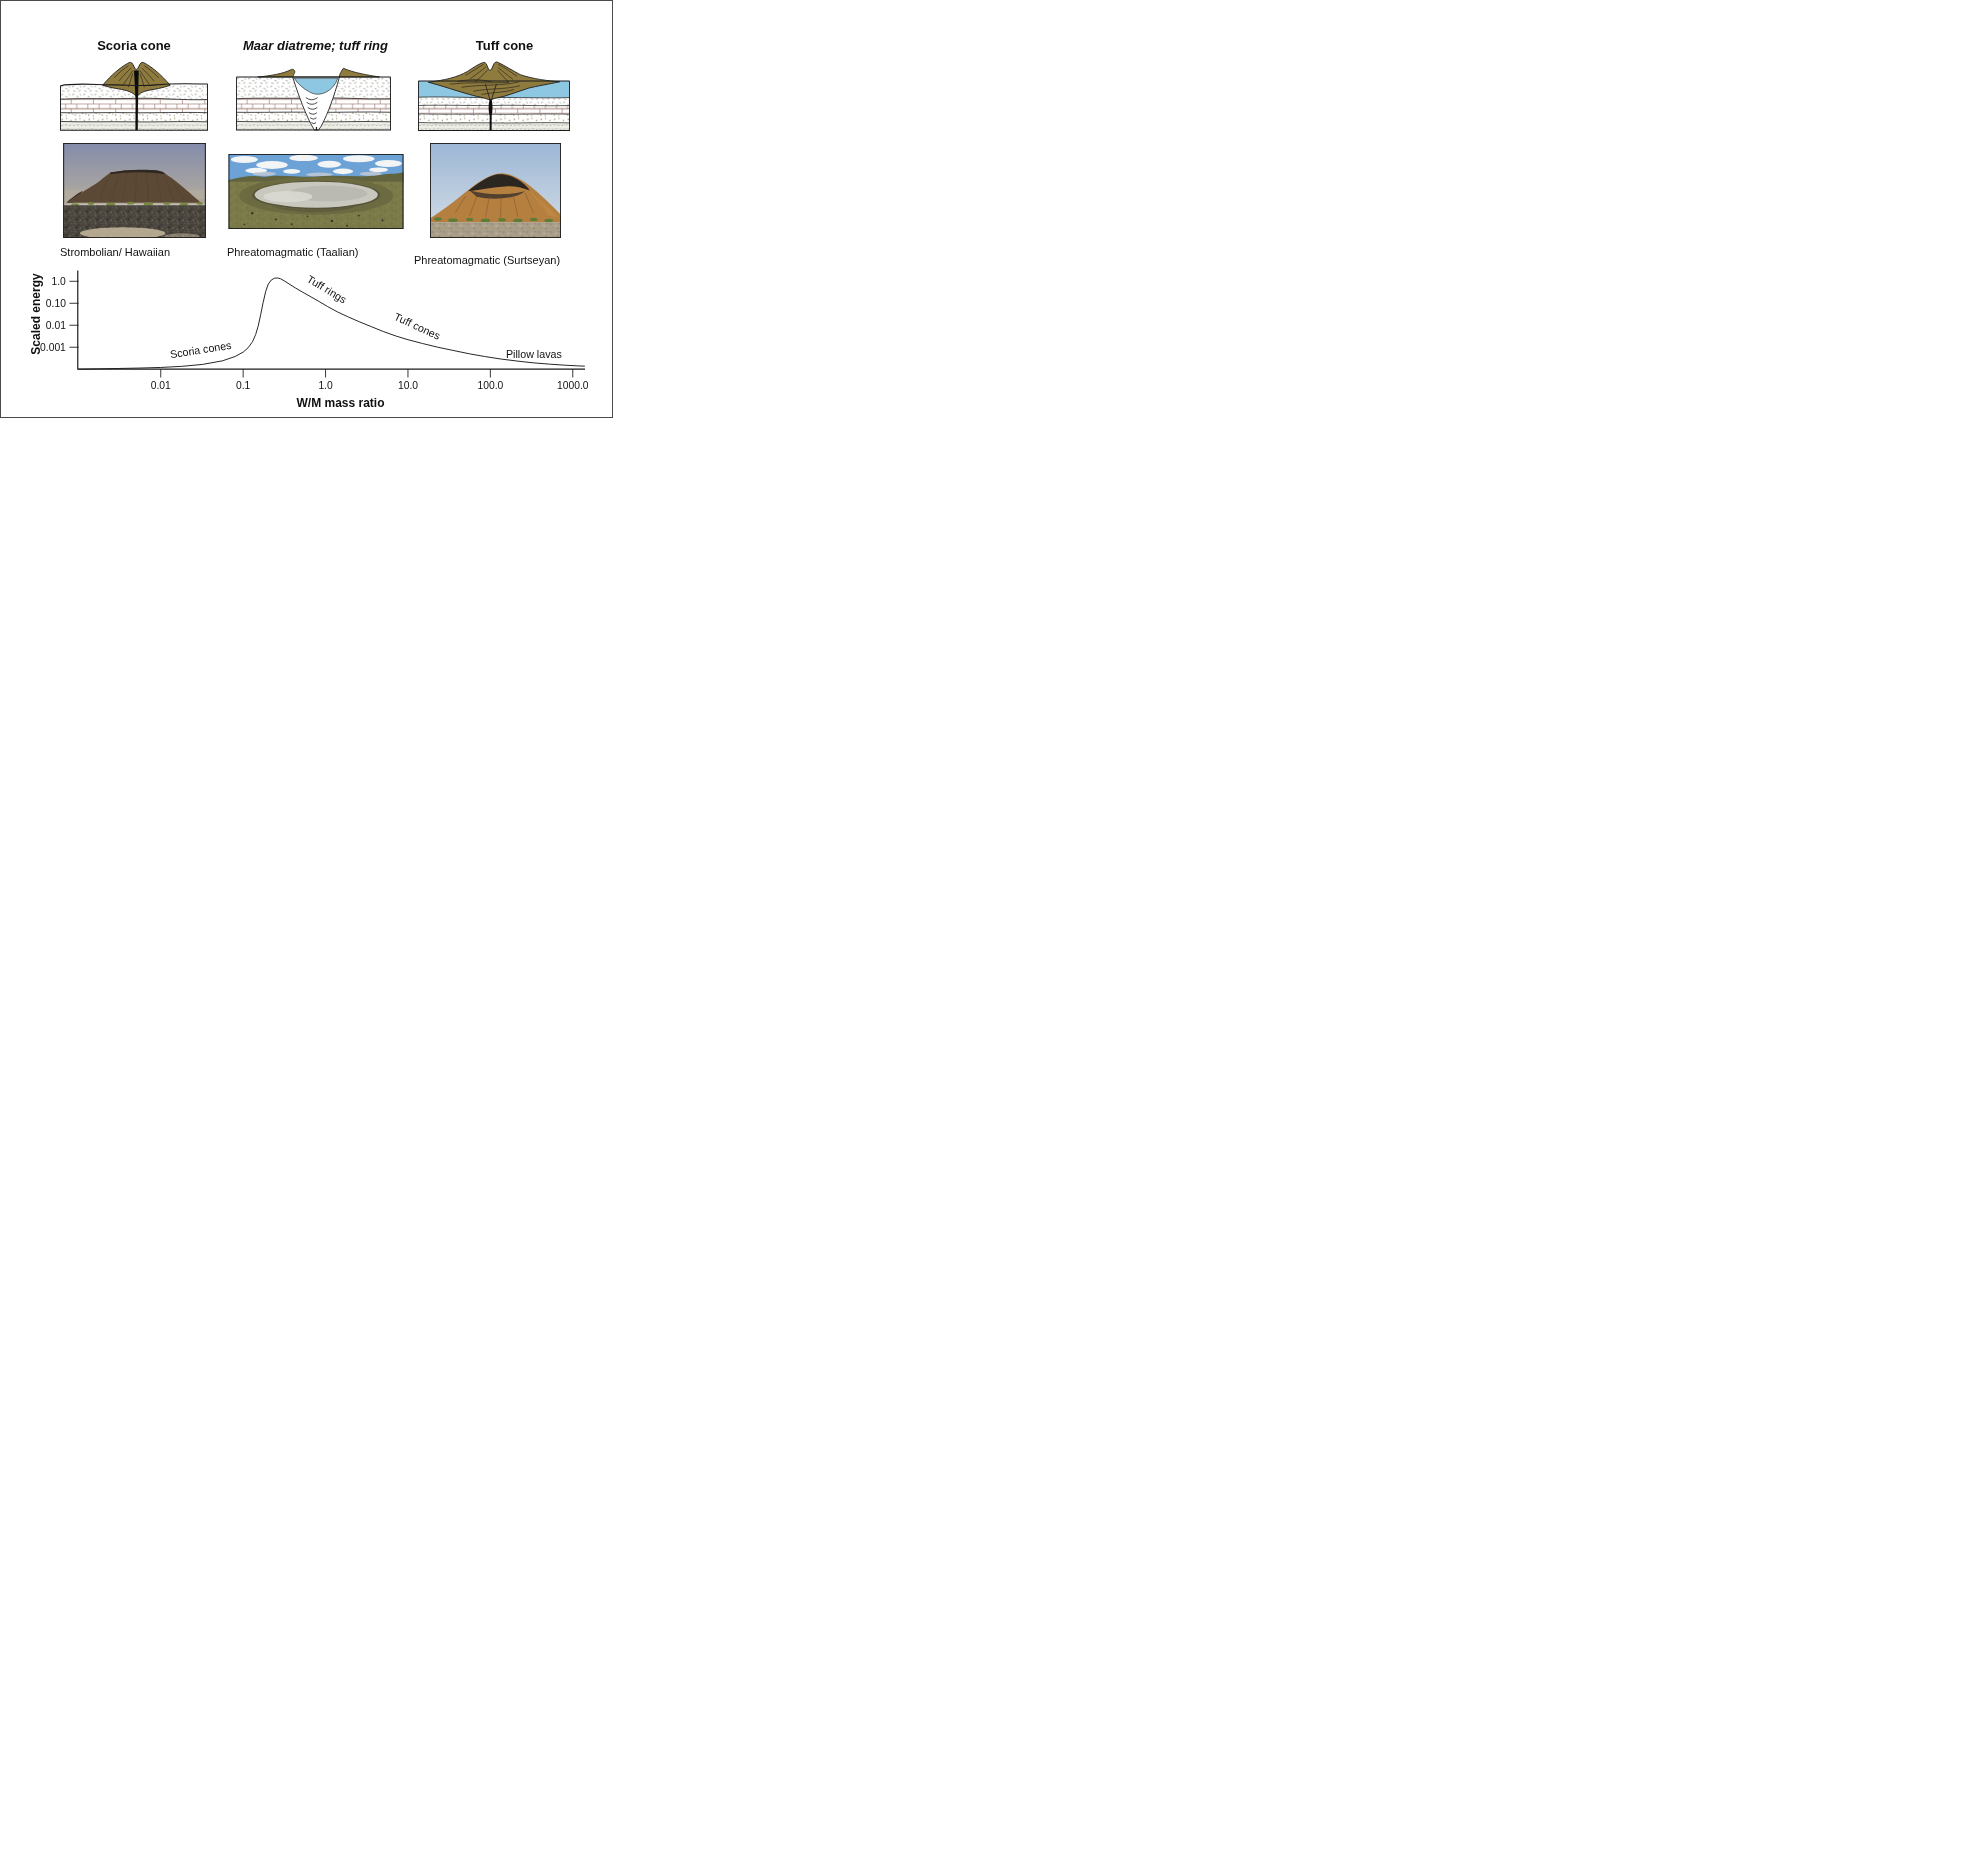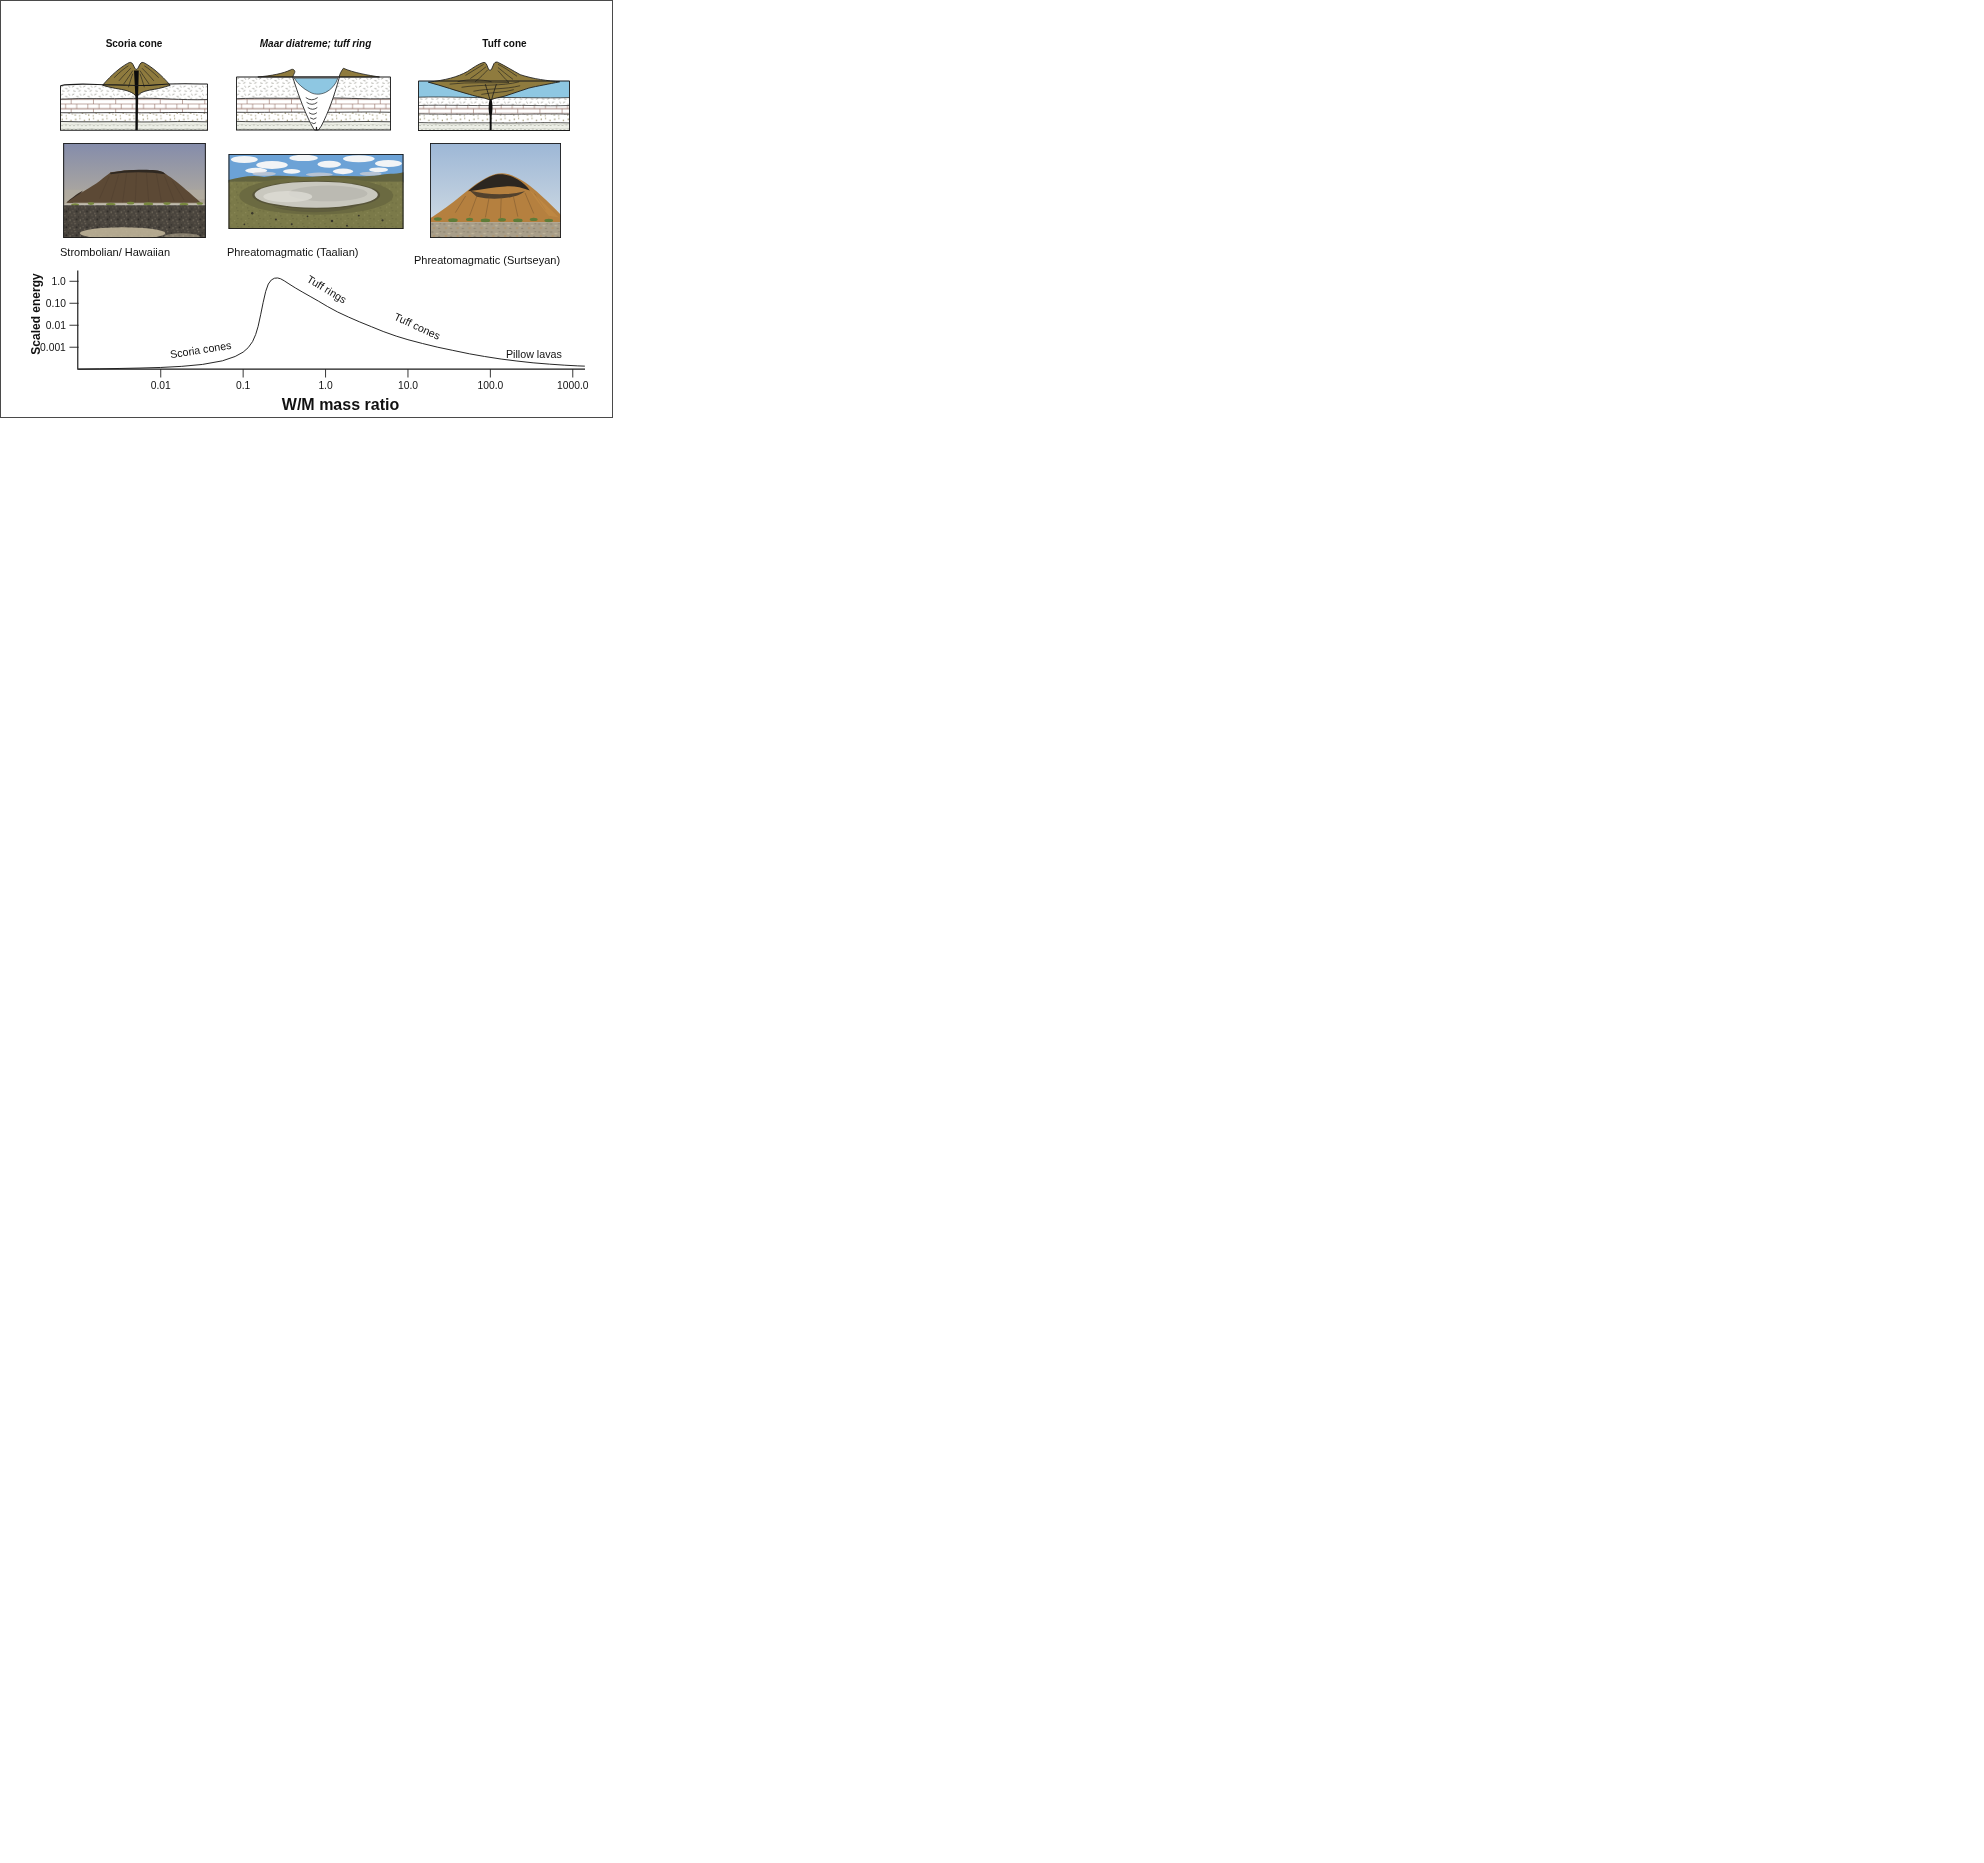--- a/index.html
+++ b/index.html
@@ -1,23 +1,23 @@
 <!DOCTYPE html>
 <html style="--tephra: #8f7b3e; --water: #8ec7e2; --outline: #1b1b1b;font-size:6.4px"><head>
 <meta charset="utf-8">
 <style>
   html,body{margin:0;padding:0;background:#ffffff;}
   .page{position:relative;width:613px;height:418px;background:#fff;border:0.8px solid #4a4a4a;box-sizing:border-box;overflow:hidden;
         font-family:"Liberation Sans",sans-serif;color:#111;}
   .abs{position:absolute;}
-  .panel-title{font-weight:bold;font-size:10px;text-align:center;letter-spacing:0;}
+  .panel-title{font-weight:bold;font-size:13px;text-align:center;letter-spacing:0;}
   .panel-caption{font-size:11px;text-align:left;}
   .defs-holder{position:absolute;width:0;height:0;overflow:hidden;}
   .ylabel{position:absolute;width:103px;left:-16.7px;top:306px;text-align:center;font-weight:bold;font-size:12px;transform:rotate(-90deg);}
-  .xlabel{position:absolute;left:260px;top:395px;width:159px;text-align:center;font-weight:bold;font-size:16px;}
+  .xlabel{position:absolute;left:260px;top:395px;width:159px;text-align:center;font-weight:bold;font-size:12px;}
   .tick{font-family:"Liberation Sans",sans-serif;font-size:26px;fill:#111;}
   .curve-label{font-family:"Liberation Sans",sans-serif;font-size:27px;fill:#111;}
   svg{display:block;}
 </style>
 </head>
 <body>
 
 <div class="page">
 
   <svg class="defs-holder" aria-hidden="true">

